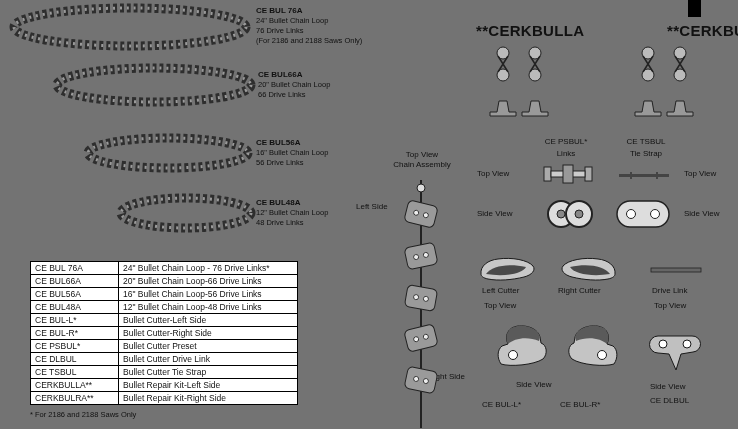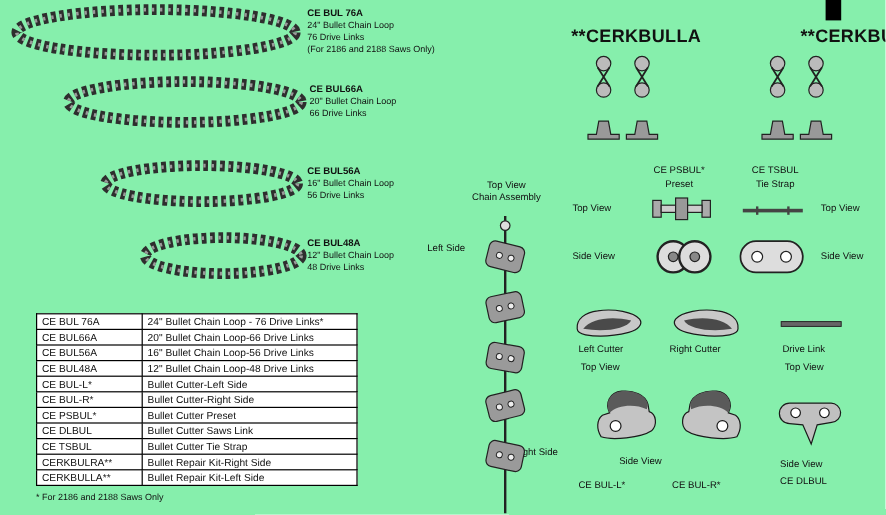--- a/index.html
+++ b/index.html
@@ -1,18 +1,18 @@
 <!DOCTYPE html>
 <html><head>
 <meta charset="utf-8">
 <style>
   * { margin:0; padding:0; box-sizing:border-box; }
   html,body { background:#ffffff; }
   body { font-family:"Liberation Sans", sans-serif; color:#111; }
-  .page { position:relative; width:738px; height:429px; background:#86efac; overflow:hidden; }
+  .page { position:relative; width:738px; height:429px; background:#737373; overflow:hidden; }
   .abs { position:absolute; }
   .lbl { font-size:8px; line-height:10px; color:#111; white-space:nowrap; }
   .loop-label .part { font-size:8px; font-weight:bold; line-height:10px; white-space:nowrap; }
   .loop-label .line { font-size:7.5px; line-height:10px; white-space:nowrap; }
   .kit-title { font-size:15px; font-weight:bold; letter-spacing:0.3px; text-align:center; white-space:nowrap; }
   .ctr { text-align:center; }
   table.parts { border-collapse:collapse; width:268px; font-size:8.5px; background:#fff; }
   table.parts td { border:1px solid #000; padding:0 4px; height:13px; line-height:12px; white-space:nowrap; }
   table.parts td.part { width:88px; }
   .footnote { font-size:7.5px; text-align:left; width:268px; }
@@ -91,33 +91,33 @@
       <tr>
           <td class="part">CE BUL-R*</td>
           <td>Bullet Cutter-Right Side</td>
         </tr>
       <tr>
           <td class="part">CE PSBUL*</td>
           <td>Bullet Cutter Preset</td>
         </tr>
       <tr>
           <td class="part">CE DLBUL</td>
-          <td>Bullet Cutter Saws Link</td>
+          <td>Bullet Cutter Drive Link</td>
         </tr>
       <tr>
           <td class="part">CE TSBUL</td>
           <td>Bullet Cutter Tie Strap</td>
         </tr>
       <tr>
+          <td class="part">CERKBULLA**</td>
+          <td>Bullet Repair Kit-Left Side</td>
+        </tr>
+      <tr>
           <td class="part">CERKBULRA**</td>
           <td>Bullet Repair Kit-Right Side</td>
-        </tr>
-      <tr>
-          <td class="part">CERKBULLA**</td>
-          <td>Bullet Repair Kit-Left Side</td>
         </tr>
     </tbody>
   </table>
   <div class="abs footnote" style="left:30px; top:410px;">* For 2186 and 2188 Saws Only</div>
 
   <div class="abs lbl ctr" style="left:376px; top:150px; width:92px; white-space:normal;">
     <div>Top View</div>
     <div>Chain Assembly</div>
   </div>
   <div class="abs lbl" style="left:356px; top:202px;">Left Side</div>
@@ -188,21 +188,21 @@
     </g>
     <g transform="translate(15,66)">
       <path d="M-13,8 h26 v-4 h-7 l-2,-11 h-8 l-2,11 h-7 z" fill="#999" stroke="#222"></path>
     </g>
     <g transform="translate(47,66)">
       <path d="M-13,8 h26 v-4 h-7 l-2,-11 h-8 l-2,11 h-7 z" fill="#999" stroke="#222"></path>
     </g>
   </svg>
 
   <div class="abs lbl ctr" style="left:534px; top:137px; width:64px;">CE PSBUL*</div>
-  <div class="abs lbl ctr" style="left:534px; top:149px; width:64px;">Preset</div>
+  <div class="abs lbl ctr" style="left:534px; top:149px; width:64px;">Links</div>
   <div class="abs lbl ctr" style="left:614px; top:137px; width:64px;">CE TSBUL</div>
   <div class="abs lbl ctr" style="left:614px; top:149px; width:64px;">Tie Strap</div>
 
   <div class="abs lbl" style="left:477px; top:169px;">Top View</div>
   <div class="abs lbl" style="left:684px; top:169px;">Top View</div>
 
   <svg class="abs" style="left:543px; top:163px;" width="50" height="22">
     <rect x="1" y="4" width="7" height="14" fill="#aaa" stroke="#222"></rect>
     <rect x="42" y="4" width="7" height="14" fill="#aaa" stroke="#222"></rect>
     <rect x="8" y="8" width="34" height="6" fill="#ccc" stroke="#222"></rect>

